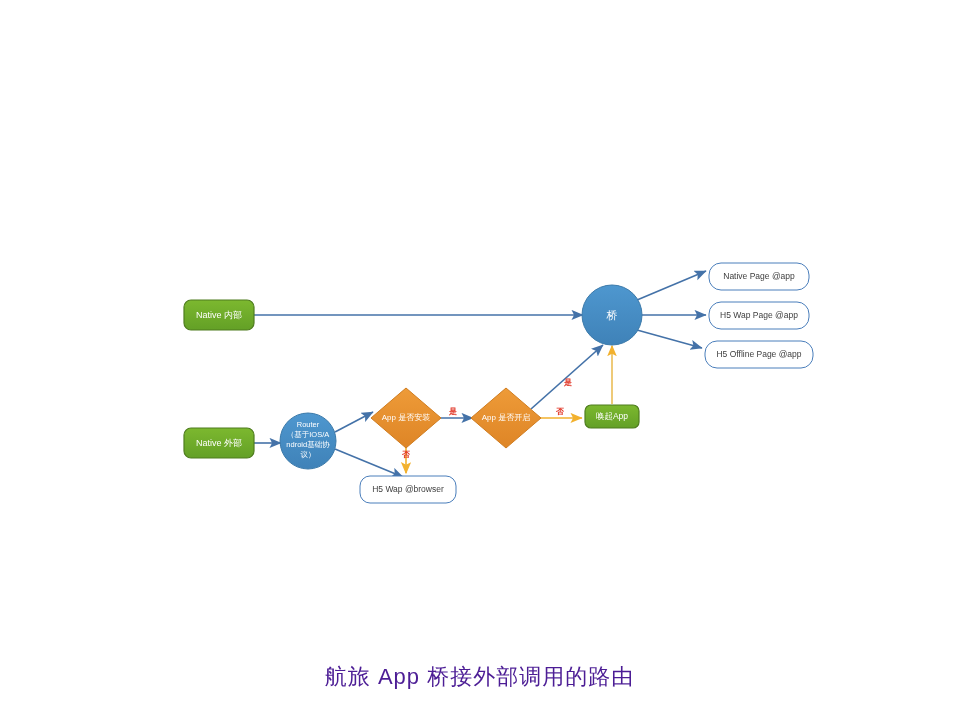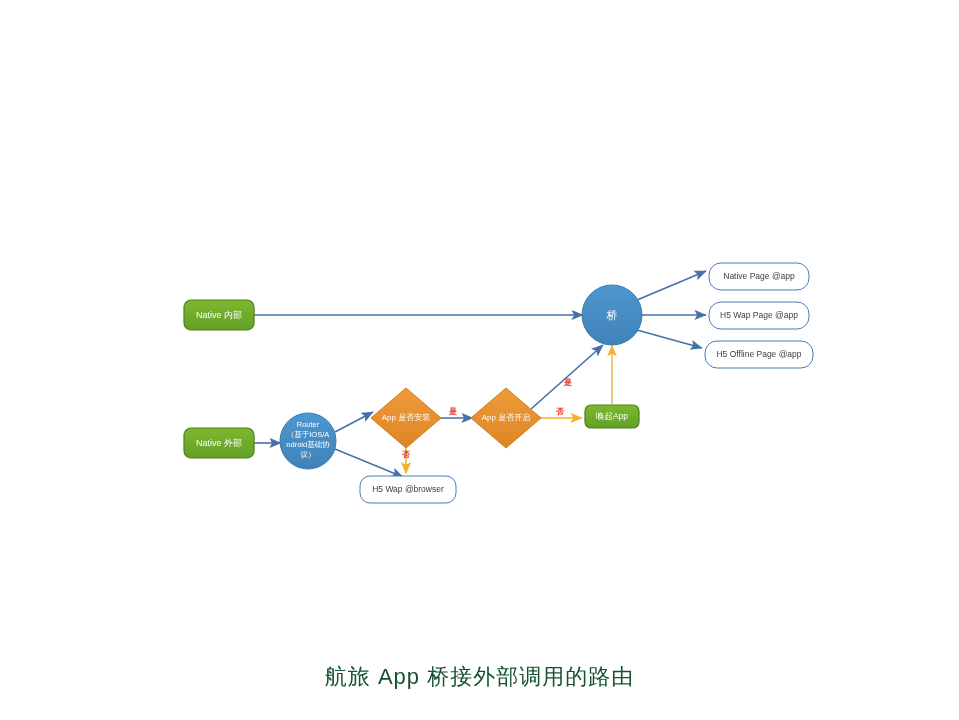--- a/index.html
+++ b/index.html
@@ -51,21 +51,21 @@
     font-weight: bold;
   }
   .caption {
     position: absolute;
     left: 0;
     top: 662px;
     width: 959px;
     text-align: center;
     font-family: "Liberation Sans", "DejaVu Sans", sans-serif;
     font-size: 22px;
-    color: #14532d;
+    color: #4c1d95;
     letter-spacing: 1px;
   }
 </style>
 </head>
 <body>
 
 <div id="slide">
 
   <svg id="diagram-svg" viewBox="0 0 959 720">
     <defs>

